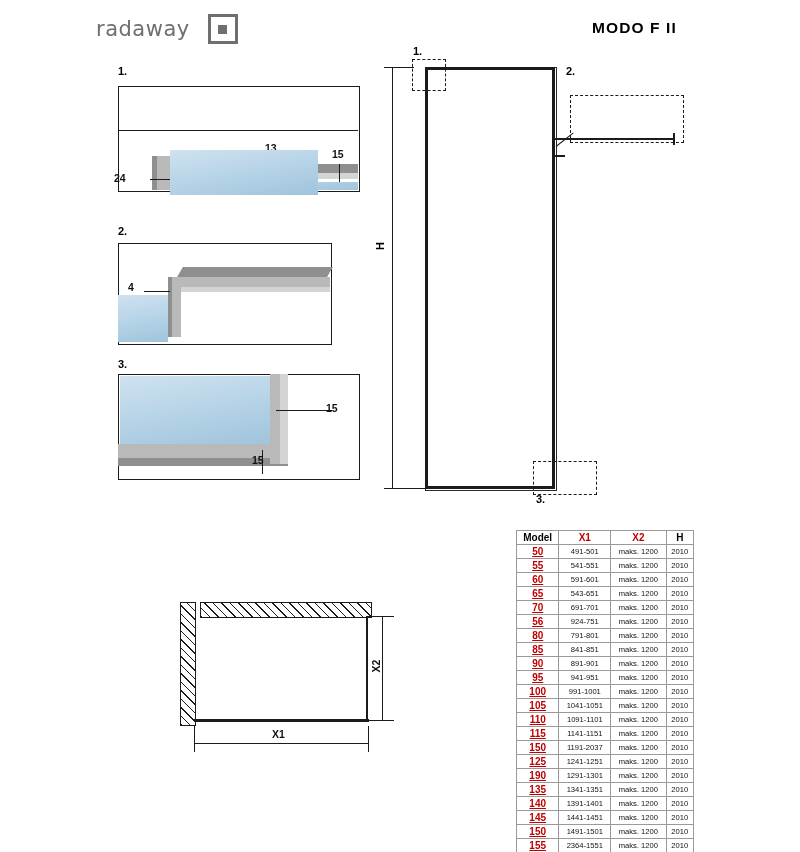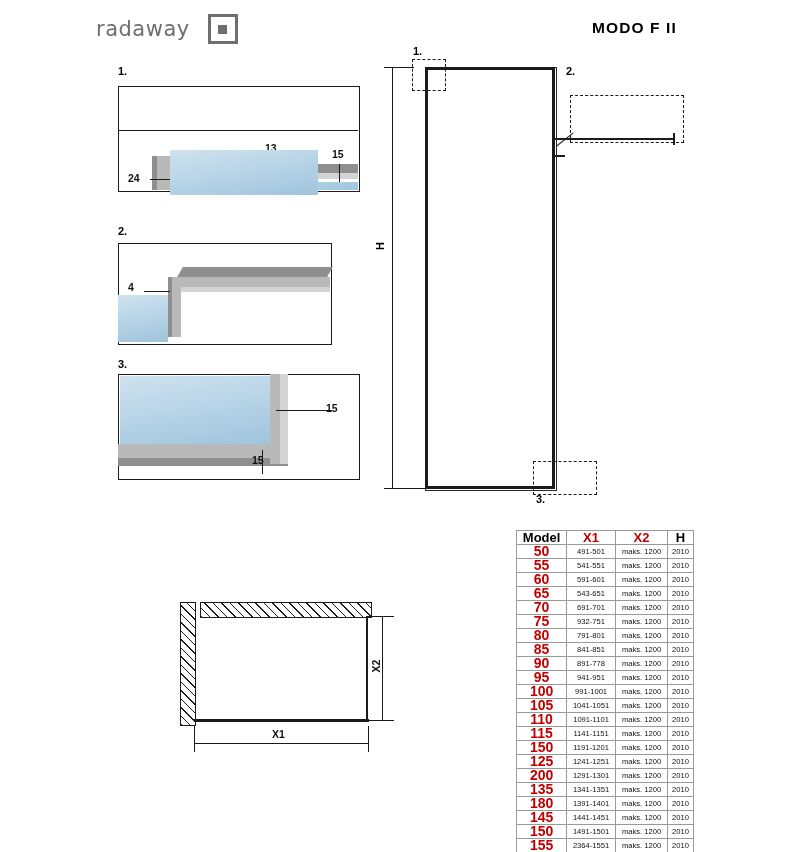--- a/index.html
+++ b/index.html
@@ -107,28 +107,28 @@
   }
   table th, table td {
     border: 1px solid #9a9a9a;
     text-align: center;
     padding: 0 2px;
     height: 13px;
     line-height: 13px;
     white-space: nowrap;
   }
   table th {
-    font-size: 13px;
+    font-size: 10px;
     font-weight: bold;
   }
   table th.red, table td.model {
     color: #c00000;
     font-weight: bold;
   }
-  table td.model { font-size: 14px; }
+  table td.model { font-size: 10px; text-decoration: underline; }
   table td { color: #111; }
 
   .lbl-H {
     font-size: 11px; font-weight: bold;
   }
   .rot {
     transform: rotate(-90deg);
     transform-origin: center center;
   }
 </style>
@@ -157,21 +157,21 @@
 
   <div class="abs glass" style="left:60px; top:122px; width:188px; height:8px;"></div>
   <div class="abs glass" style="left:62px; top:127px; width:186px; height:3px;"></div>
 
   <div class="abs hair" style="left:140px; top:100px; width:44px; height:1px;"></div>
   <div class="abs hair" style="left:140px; top:94px; width:1px; height:12px;"></div>
   <div class="abs hair" style="left:184px; top:94px; width:1px; height:12px;"></div>
   <div class="abs dimtext" style="left:155px; top:82px;">13</div>
 
   <div class="abs hair" style="left:40px; top:119px; width:26px; height:1px;"></div>
-  <div class="abs dimtext" style="left:18px; top:112px;">24</div>
+  <div class="abs dimtext" style="left:4px; top:112px;">24</div>
 
   <div class="abs hair" style="left:229px; top:104px; width:1px; height:18px;"></div>
   <div class="abs dimtext" style="left:222px; top:88px;">15</div>
 </div>
 
 <div class="abs" style="left:170px; top:150px; width:148px; height:45px;">
   <div class="abs glass" style="left:0; top:0; width:148px; height:45px;"></div>
 </div>
 <div class="abs" style="left:118px; top:130px; width:240px; height:1px; background:#1b1b1b;"></div>
 
@@ -294,40 +294,40 @@
           <td>maks. 1200</td>
           <td>2010</td>
         </tr>
         <tr>
           <td class="model">70</td>
           <td>691-701</td>
           <td>maks. 1200</td>
           <td>2010</td>
         </tr>
         <tr>
-          <td class="model">75</td>
-          <td>932-751</td>
+          <td class="model">56</td>
+          <td>924-751</td>
           <td>maks. 1200</td>
           <td>2010</td>
         </tr>
         <tr>
           <td class="model">80</td>
           <td>791-801</td>
           <td>maks. 1200</td>
           <td>2010</td>
         </tr>
         <tr>
           <td class="model">85</td>
           <td>841-851</td>
           <td>maks. 1200</td>
           <td>2010</td>
         </tr>
         <tr>
           <td class="model">90</td>
-          <td>891-778</td>
+          <td>891-901</td>
           <td>maks. 1200</td>
           <td>2010</td>
         </tr>
         <tr>
           <td class="model">95</td>
           <td>941-951</td>
           <td>maks. 1200</td>
           <td>2010</td>
         </tr>
         <tr>
@@ -349,44 +349,44 @@
           <td>2010</td>
         </tr>
         <tr>
           <td class="model">115</td>
           <td>1141-1151</td>
           <td>maks. 1200</td>
           <td>2010</td>
         </tr>
         <tr>
           <td class="model">150</td>
-          <td>1191-1201</td>
+          <td>1191-2037</td>
           <td>maks. 1200</td>
           <td>2010</td>
         </tr>
         <tr>
           <td class="model">125</td>
           <td>1241-1251</td>
           <td>maks. 1200</td>
           <td>2010</td>
         </tr>
         <tr>
-          <td class="model">200</td>
+          <td class="model">190</td>
           <td>1291-1301</td>
           <td>maks. 1200</td>
           <td>2010</td>
         </tr>
         <tr>
           <td class="model">135</td>
           <td>1341-1351</td>
           <td>maks. 1200</td>
           <td>2010</td>
         </tr>
         <tr>
-          <td class="model">180</td>
+          <td class="model">140</td>
           <td>1391-1401</td>
           <td>maks. 1200</td>
           <td>2010</td>
         </tr>
         <tr>
           <td class="model">145</td>
           <td>1441-1451</td>
           <td>maks. 1200</td>
           <td>2010</td>
         </tr>

